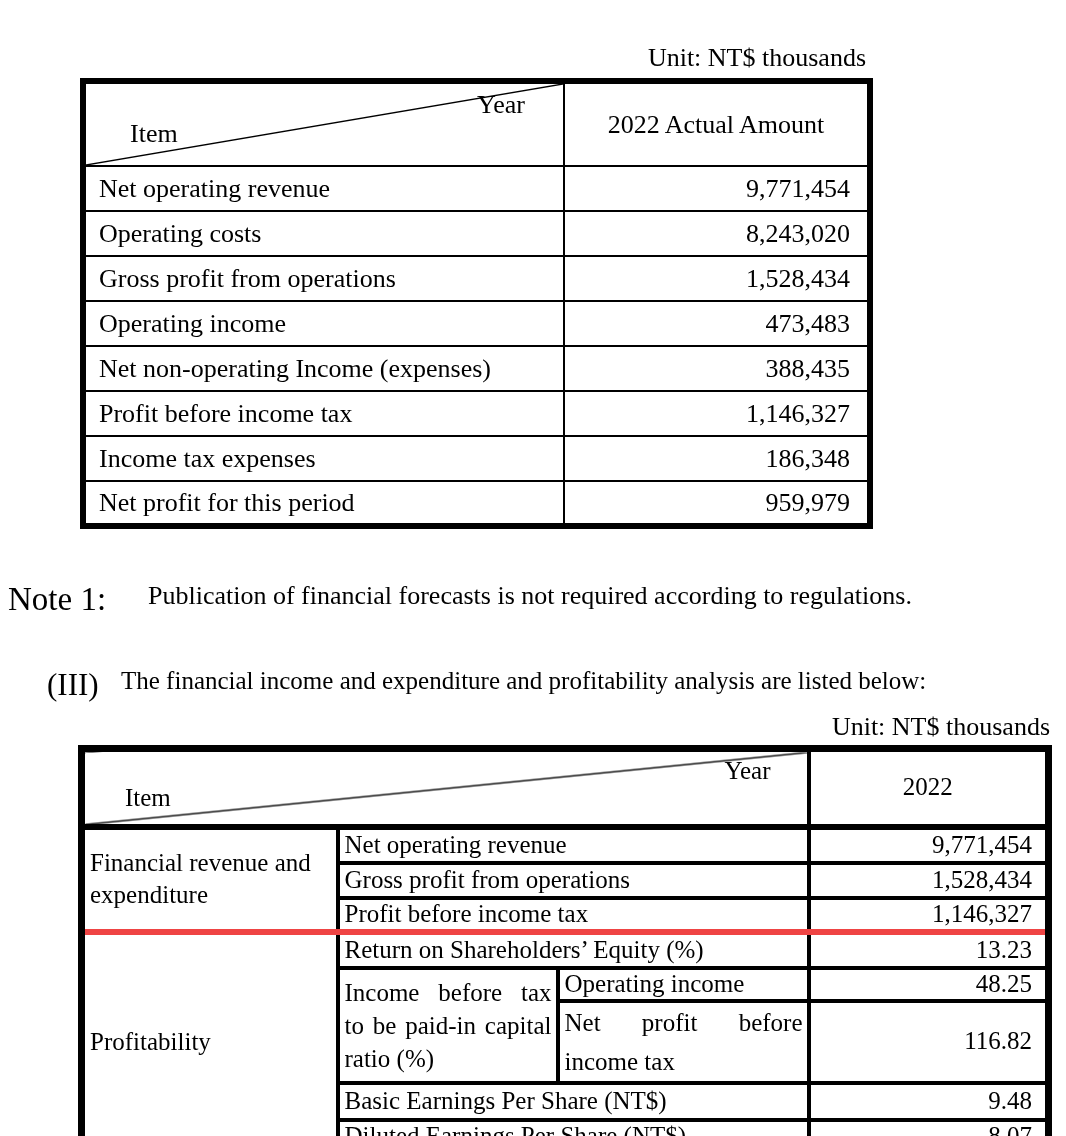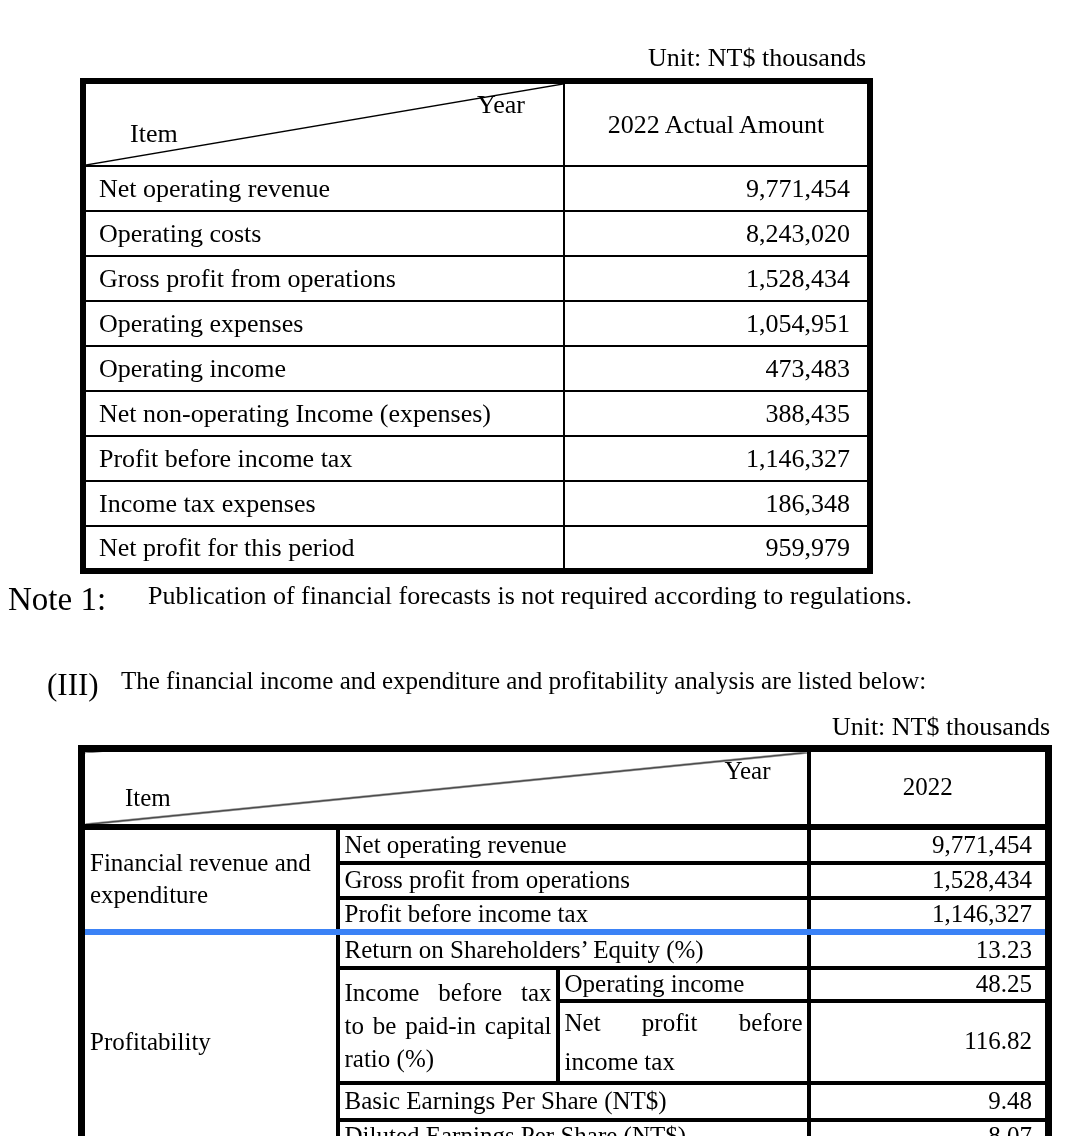--- a/index.html
+++ b/index.html
@@ -49,21 +49,21 @@
     border:7px solid #000;
   }
   table.t2 td{
     border:4px solid #000;
     font-size:25px;
     padding:0;
     line-height:1.15;
     overflow:hidden;
   }
   table.t2 tr.hdr td{border-bottom:6px solid #000;}
-  table.t2 tr.grp-top td{border-top:6px solid #3b82f6;}
+  table.t2 tr.grp-top td{border-top:6px solid #ef4444;}
   table.t2 td.item{padding-left:5px;}
   table.t2 td.val{text-align:right;padding-right:13px;}
   table.t2 td.group{padding-left:5px;line-height:1.3;}
   table.t2 td.just{
     padding-left:5px;padding-right:4px;
     text-align:justify;
   }
 
   
   td.diag{
@@ -109,24 +109,20 @@
         <td class="item">Net operating revenue</td>
         <td class="val">9,771,454</td>
       </tr>
       <tr style="height:45px;">
         <td class="item">Operating costs</td>
         <td class="val">8,243,020</td>
       </tr>
       <tr style="height:45px;">
         <td class="item">Gross profit from operations</td>
         <td class="val">1,528,434</td>
-      </tr>
-      <tr style="height:45px;">
-        <td class="item">Operating expenses</td>
-        <td class="val">1,054,951</td>
       </tr>
       <tr style="height:45px;">
         <td class="item">Operating income</td>
         <td class="val">473,483</td>
       </tr>
       <tr style="height:45px;">
         <td class="item">Net non-operating Income (expenses)</td>
         <td class="val">388,435</td>
       </tr>
       <tr style="height:45px;">

